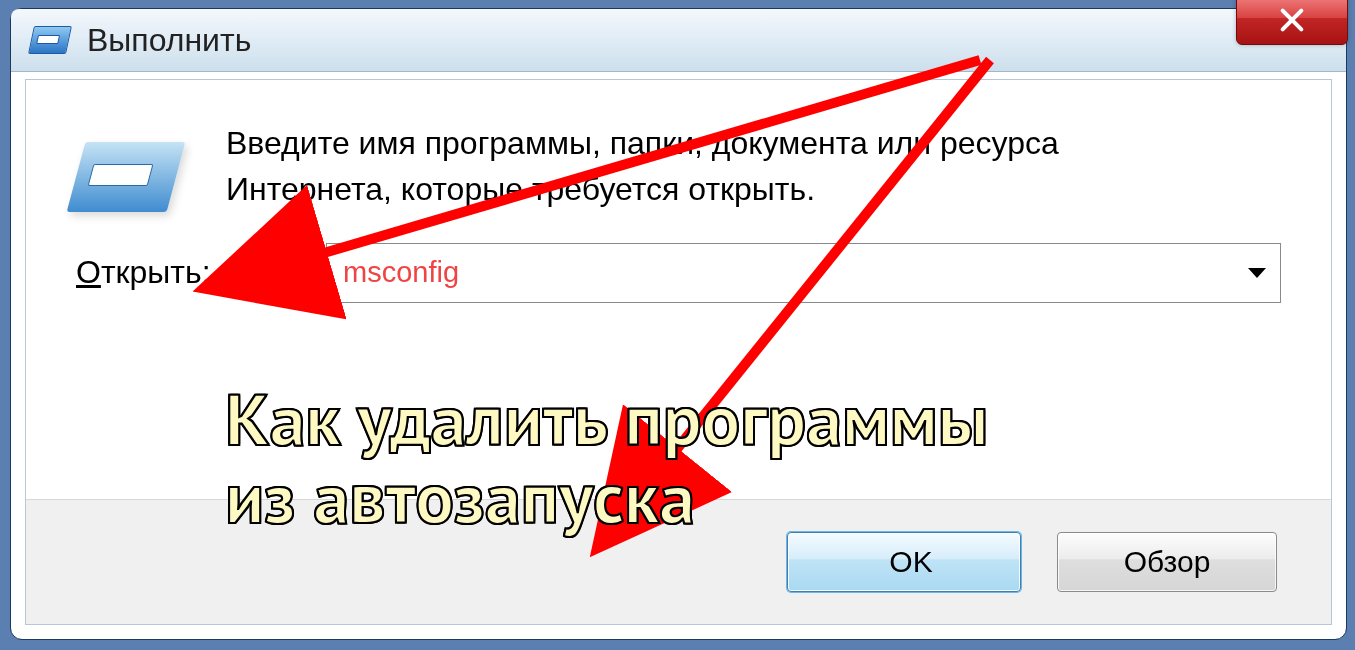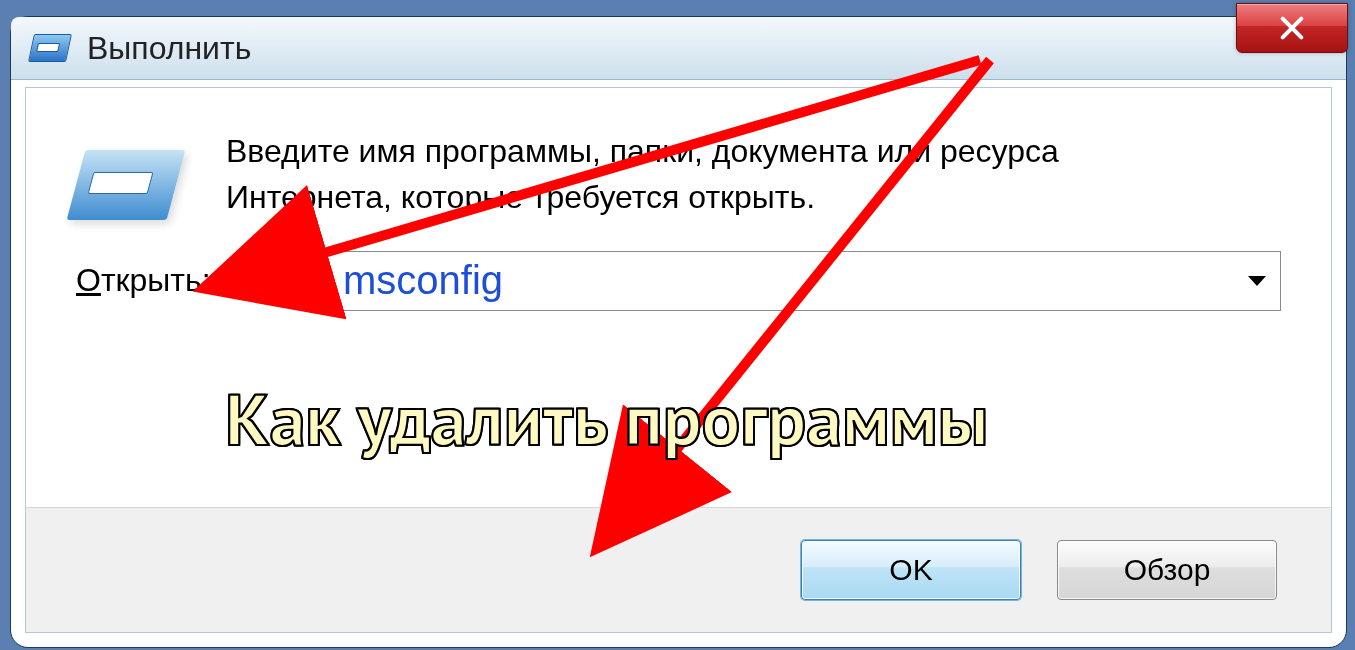--- a/index.html
+++ b/index.html
@@ -1,18 +1,18 @@
 <!DOCTYPE html>
 <html><head>
 <meta charset="utf-8">
 <style>
   html,body{margin:0;padding:0;width:1355px;height:650px;overflow:hidden;font-family:"Segoe UI",Tahoma,sans-serif;background:#5a7fb0;}
   .window{
-    position:absolute;left:10px;top:16px;width:1335px;height:630px;
-    border:1px solid #1a3a5c;border-radius:18px;
+    position:absolute;left:10px;top:8px;width:1335px;height:630px;
+    border:1px solid #1a3a5c;border-radius:12px;
     background:linear-gradient(to bottom,#dbe9f7 0%,#c9deee 60px,#ffffff 60px,#ffffff 100%);
     box-shadow:0 0 0 1px rgba(255,255,255,.5) inset;
   }
   
   .titlebar{
     position:absolute;left:0;top:0;right:0;height:62px;
     background:linear-gradient(to bottom,#f4f8fc 0%,#e0ecf5 50%,#cddfec 100%);
     border-top-left-radius:8px;border-top-right-radius:8px;
     border-bottom:1px solid #9db7ce;
     display:flex;align-items:center;padding:0 20px;
@@ -65,21 +65,21 @@
   }
   .open-label{
     width:250px;font-size:32px;color:#000;
   }
   .open-label .accel{text-decoration:underline;}
   .combo{
     flex:1;height:58px;border:1px solid #8a8a8a;background:#fff;
     display:flex;align-items:center;padding:0 14px;position:relative;
   }
   .combo-input{
-    font-size:40px;color:#1d4ed8;font-family:inherit;border:none;outline:none;
+    font-size:29px;color:#ef4444;font-family:inherit;border:none;outline:none;
     background:transparent;width:100%;
   }
   .combo-arrow{
     position:absolute;right:14px;top:50%;transform:translateY(-50%);
     border-left:9px solid transparent;border-right:9px solid transparent;
     border-top:10px solid #000;
   }
   
   .button-bar{
     position:absolute;left:0;right:0;bottom:0;height:124px;
@@ -91,20 +91,21 @@
     width:218px;height:58px;font-size:30px;color:#000;
     border:1px solid #8a8a8a;border-radius:4px;
     background:linear-gradient(to bottom,#fdfdfd 0%,#ececec 45%,#dedede 46%,#d6d6d6 100%);
     box-shadow:inset 0 0 0 1px rgba(255,255,255,.8);
     display:flex;align-items:center;justify-content:center;
   }
   .btn.default{
     border:1px solid #3c7fb1;
     background:linear-gradient(to bottom,#f4fbff 0%,#d6edfa 45%,#bfe3f7 46%,#a9d9f2 100%);
     box-shadow:inset 0 0 0 1px rgba(255,255,255,.9),0 0 0 1px #6fb6e3;
+    padding-left:14px;
   }
   
   .overlay{
     position:absolute;left:0;top:0;width:1355px;height:650px;pointer-events:none;
   }
   .caption{
     position:absolute;left:225px;top:380px;width:1100px;
     font-size:72px;font-weight:700;line-height:1.08;
     color:#fef9c3;
     -webkit-text-stroke:2px #000;
@@ -159,13 +160,14 @@
     </marker>
   </defs>
 
   <line x1="980" y1="60" x2="300" y2="260" stroke="#ff0000" stroke-width="10" marker-end="url(#ah)"></line>
 
   <line x1="990" y1="60" x2="660" y2="470" stroke="#ff0000" stroke-width="10" marker-end="url(#ah)"></line>
 </svg>
 
 <div class="caption">
   <div>Как удалить программы</div>
+  <div>из автозапуска</div>
 </div>
 
 </body></html>

